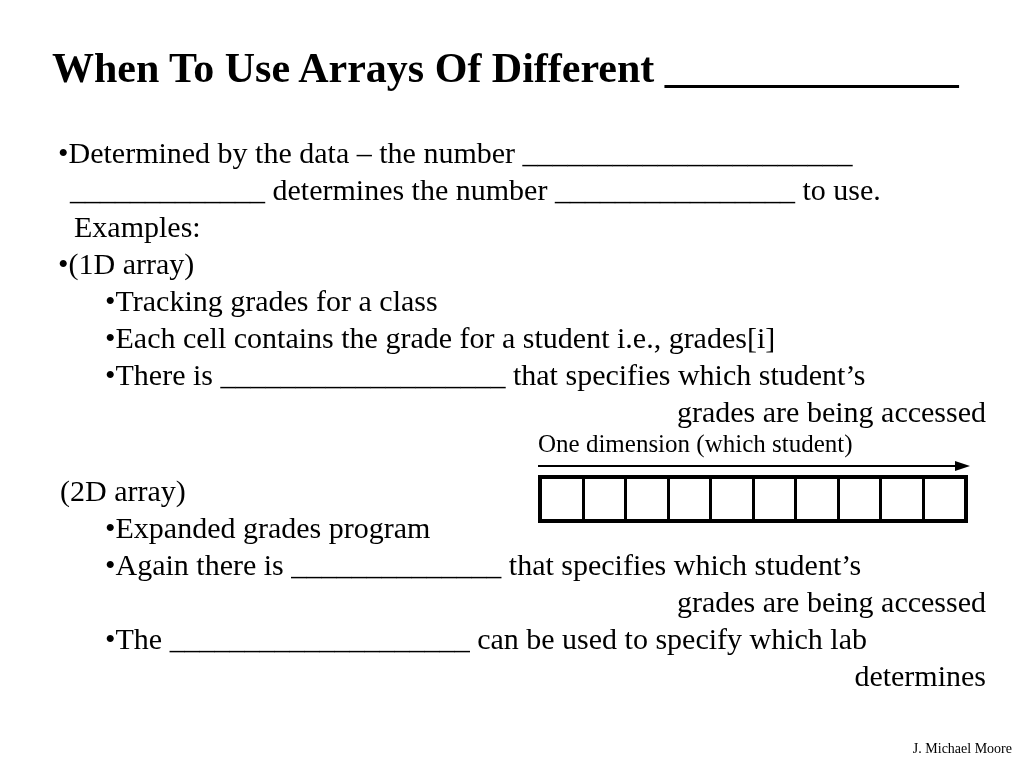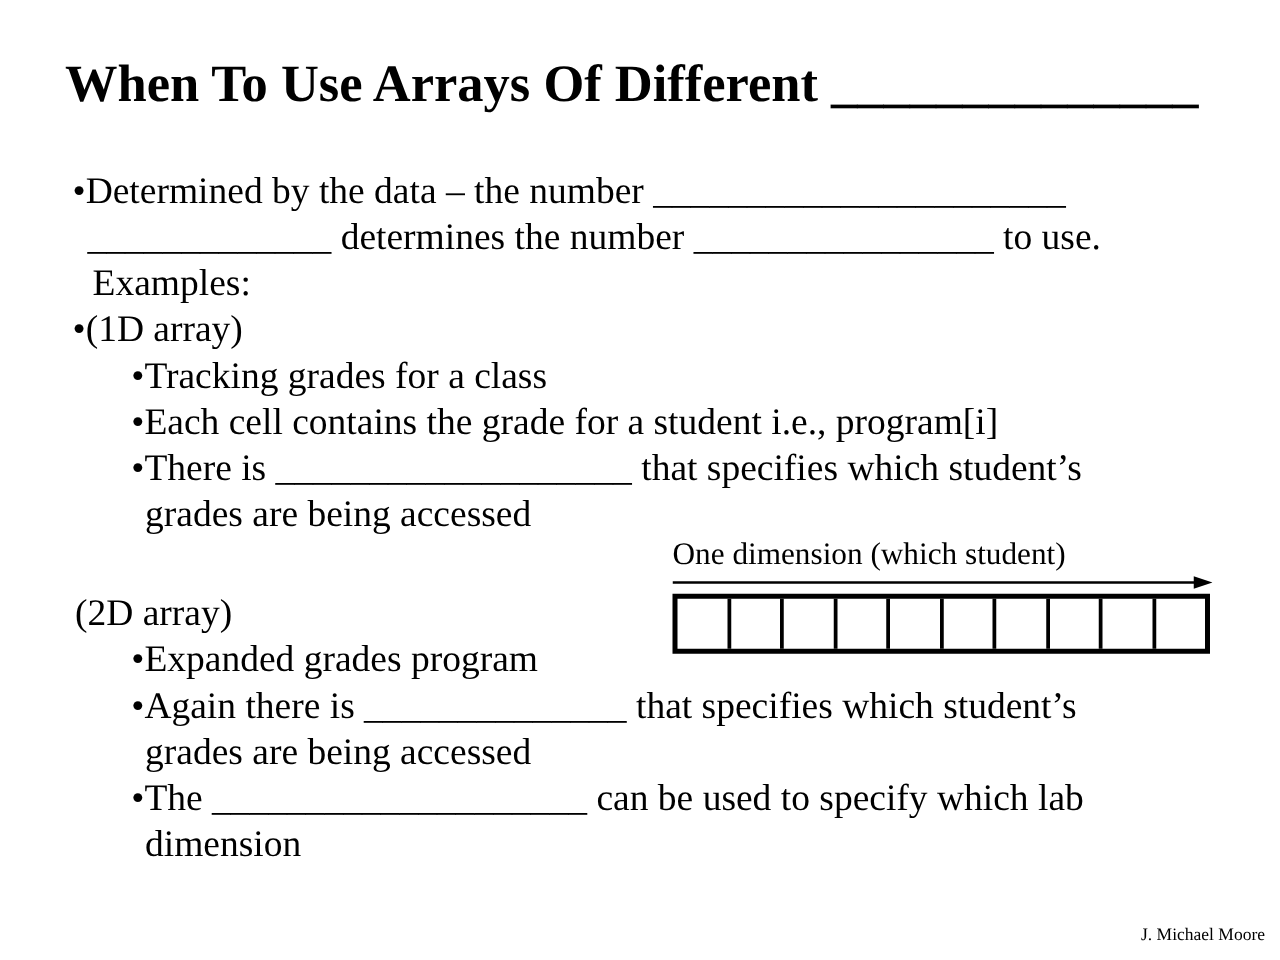--- a/index.html
+++ b/index.html
@@ -36,21 +36,21 @@
     white-space: nowrap;
   }
   .para { margin-top: 0; }
   .para-first { margin-top: 0; }
   .gap-top { margin-top: 42px; }
   .ind-l1 { padding-left: 2px; }      
   .ind-l1-wrap { padding-left: 14px; }
   .ind-examples { padding-left: 18px; }
   .ind-plain { padding-left: 4px; }   
   .ind-l2 { padding-left: 49px; }     
-  .ind-l2-wrap { padding-left: 60px; }
+  .ind-l2-wrap { padding-left: 60px; text-align: right; }
   .bullet { display: inline; }
 
   .dim-label {
     position: absolute;
     left: 538px;
     top: 430px;
     font-size: 25px;
     white-space: nowrap;
   }
   .dim-arrow {
@@ -105,21 +105,21 @@
 
     <div class="para">
       <div class="line ind-l1"><span class="bullet">•</span><span>(1D array)</span></div>
     </div>
 
     <div class="para">
       <div class="line ind-l2"><span class="bullet">•</span><span>Tracking grades for a class</span></div>
     </div>
 
     <div class="para">
-      <div class="line ind-l2"><span class="bullet">•</span><span>Each cell contains the grade for a student i.e., program[i]</span></div>
+      <div class="line ind-l2"><span class="bullet">•</span><span>Each cell contains the grade for a student i.e., grades[i]</span></div>
     </div>
 
     <div class="para">
       <div class="line ind-l2"><span class="bullet">•</span><span>There is ___________________ that specifies which student’s</span></div>
       <div class="line ind-l2-wrap">grades are being accessed</div>
     </div>
 
     <div class="para gap-top">
       <div class="line ind-plain">(2D array)</div>
     </div>
@@ -128,21 +128,21 @@
       <div class="line ind-l2"><span class="bullet">•</span><span>Expanded grades program</span></div>
     </div>
 
     <div class="para">
       <div class="line ind-l2"><span class="bullet">•</span><span>Again there is ______________ that specifies which student’s</span></div>
       <div class="line ind-l2-wrap">grades are being accessed</div>
     </div>
 
     <div class="para">
       <div class="line ind-l2"><span class="bullet">•</span><span>The ____________________ can be used to specify which lab</span></div>
-      <div class="line ind-l2-wrap">dimension</div>
+      <div class="line ind-l2-wrap">determines</div>
     </div>
 
   </div>
 
   <div class="dim-label">One dimension (which student)</div>
 
   <svg class="dim-arrow" viewBox="0 0 432 12" xmlns="http://www.w3.org/2000/svg">
     <line x1="0" y1="6" x2="420" y2="6" stroke="#000" stroke-width="2"></line>
     <polygon points="417,1 432,6 417,11" fill="#000"></polygon>
   </svg>

